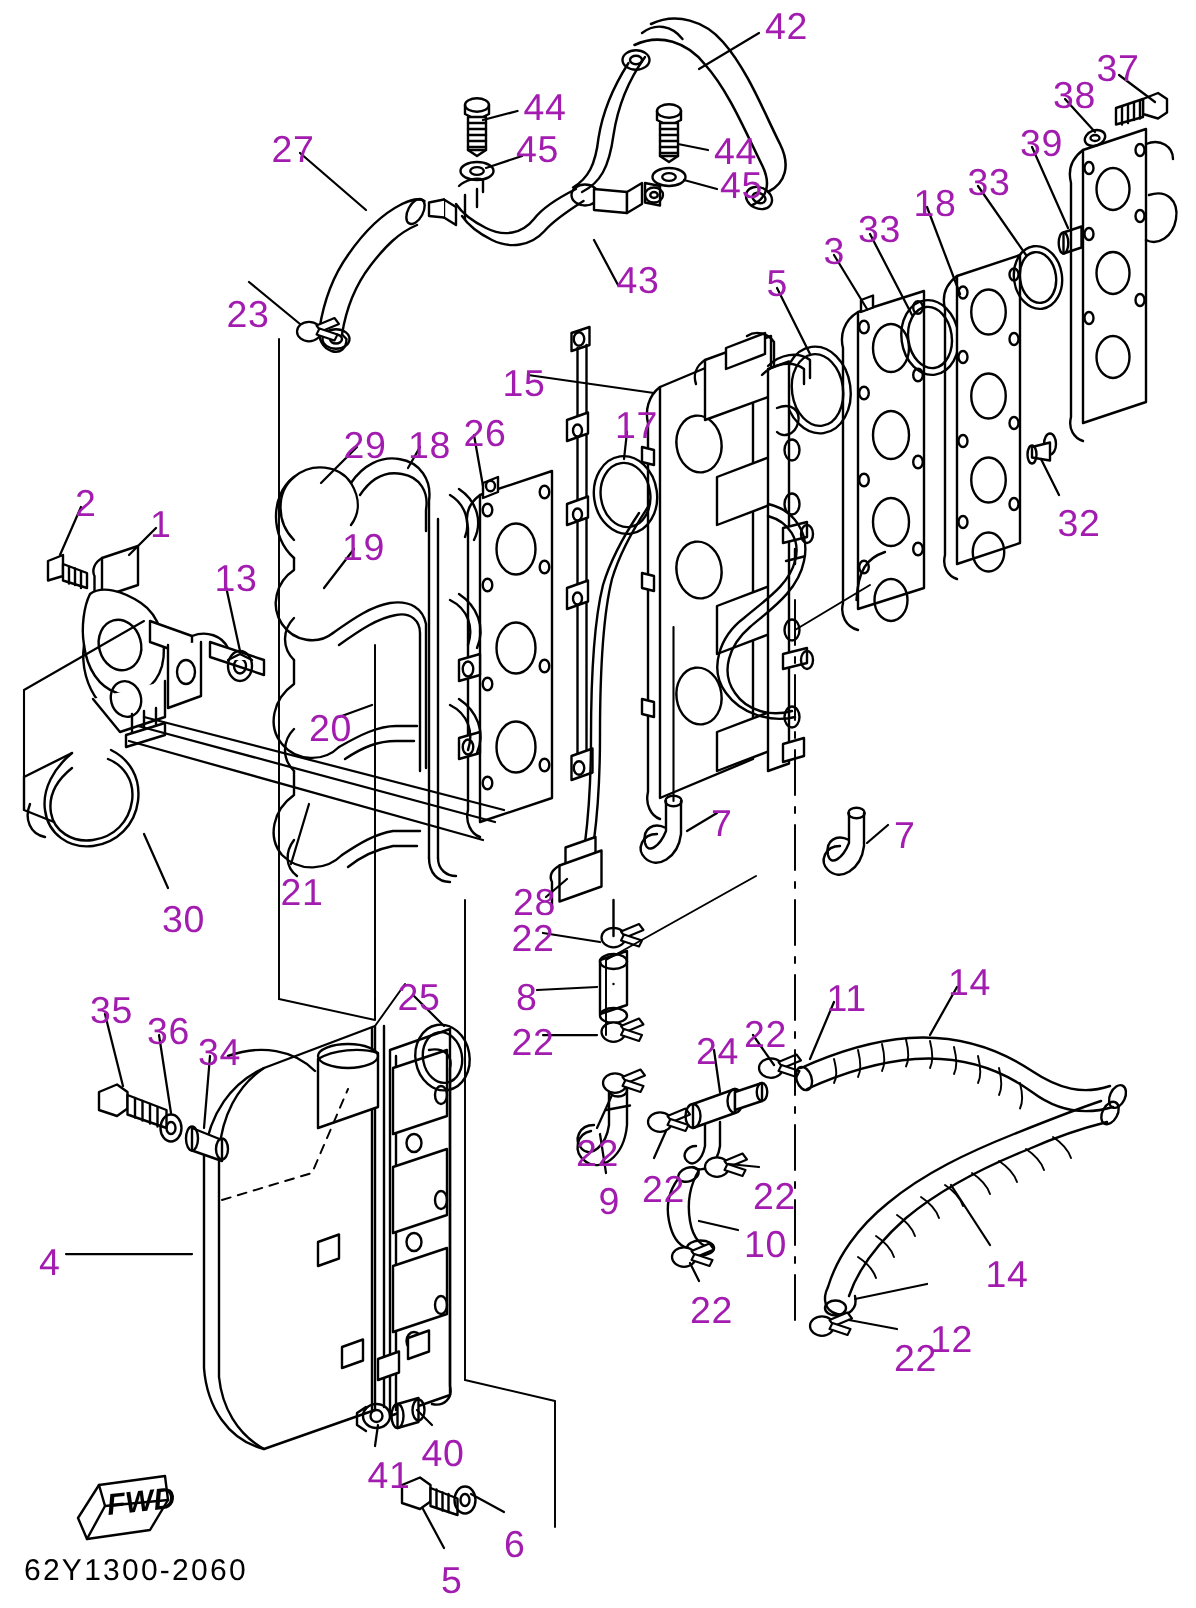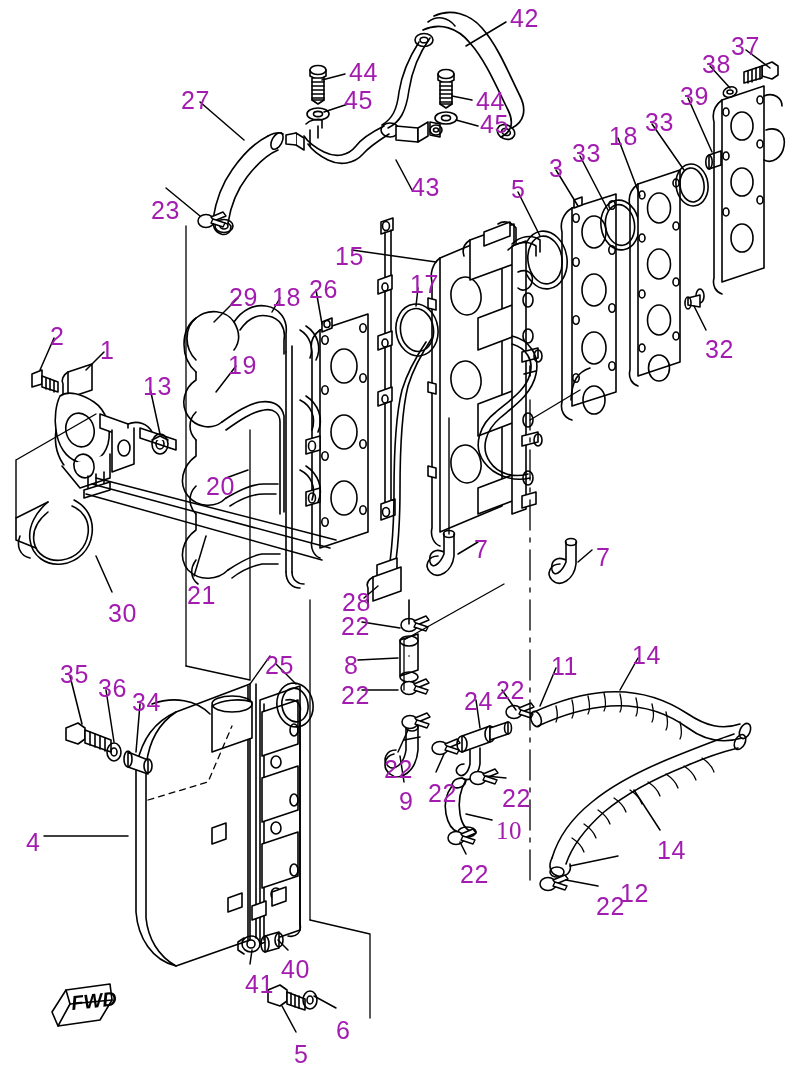--- a/index.html
+++ b/index.html
@@ -664,26 +664,27 @@
       <div class="callout" style="left: 132px; top: 690px;">34</div>
       <div class="callout" style="left: 265px; top: 653px;">25</div>
       <div class="callout" style="left: 551px; top: 654px;">11</div>
       <div class="callout" style="left: 632px; top: 643px;">14</div>
       <div class="callout" style="left: 464px; top: 689px;">24</div>
       <div class="callout" style="left: 496px; top: 678px;">22</div>
       <div class="callout" style="left: 384px; top: 757px;">22</div>
       <div class="callout" style="left: 428px; top: 781px;">22</div>
       <div class="callout" style="left: 399px; top: 789px;">9</div>
       <div class="callout" style="left: 502px; top: 786px;">22</div>
-      <div class="callout" style="left: 496px; top: 818px; font-family: Liberation Serif, serif;">10</div>
+      <div class="callout" style="left: 496px; top: 818px;">10</div>
       <div class="callout" style="left: 657px; top: 838px;">14</div>
       <div class="callout" style="left: 620px; top: 861px; margin-top: 20px;">12</div>
       <div class="callout" style="left: 460px; top: 862px;">22</div>
       <div class="callout" style="left: 26px; top: 830px;">4</div>
       <div class="callout" style="left: 596px; top: 894px;">22</div>
       <div class="callout" style="left: 245px; top: 972px;">41</div>
       <div class="callout" style="left: 281px; top: 957px;">40</div>
       <div class="callout" style="left: 336px; top: 1018px;">6</div>
       <div class="callout" style="left: 294px; top: 1042px;">5</div>
     </div>
 
+<div id="diagram-code">62Y1300-2060</div>
 
 </div>
 
 </body></html>

